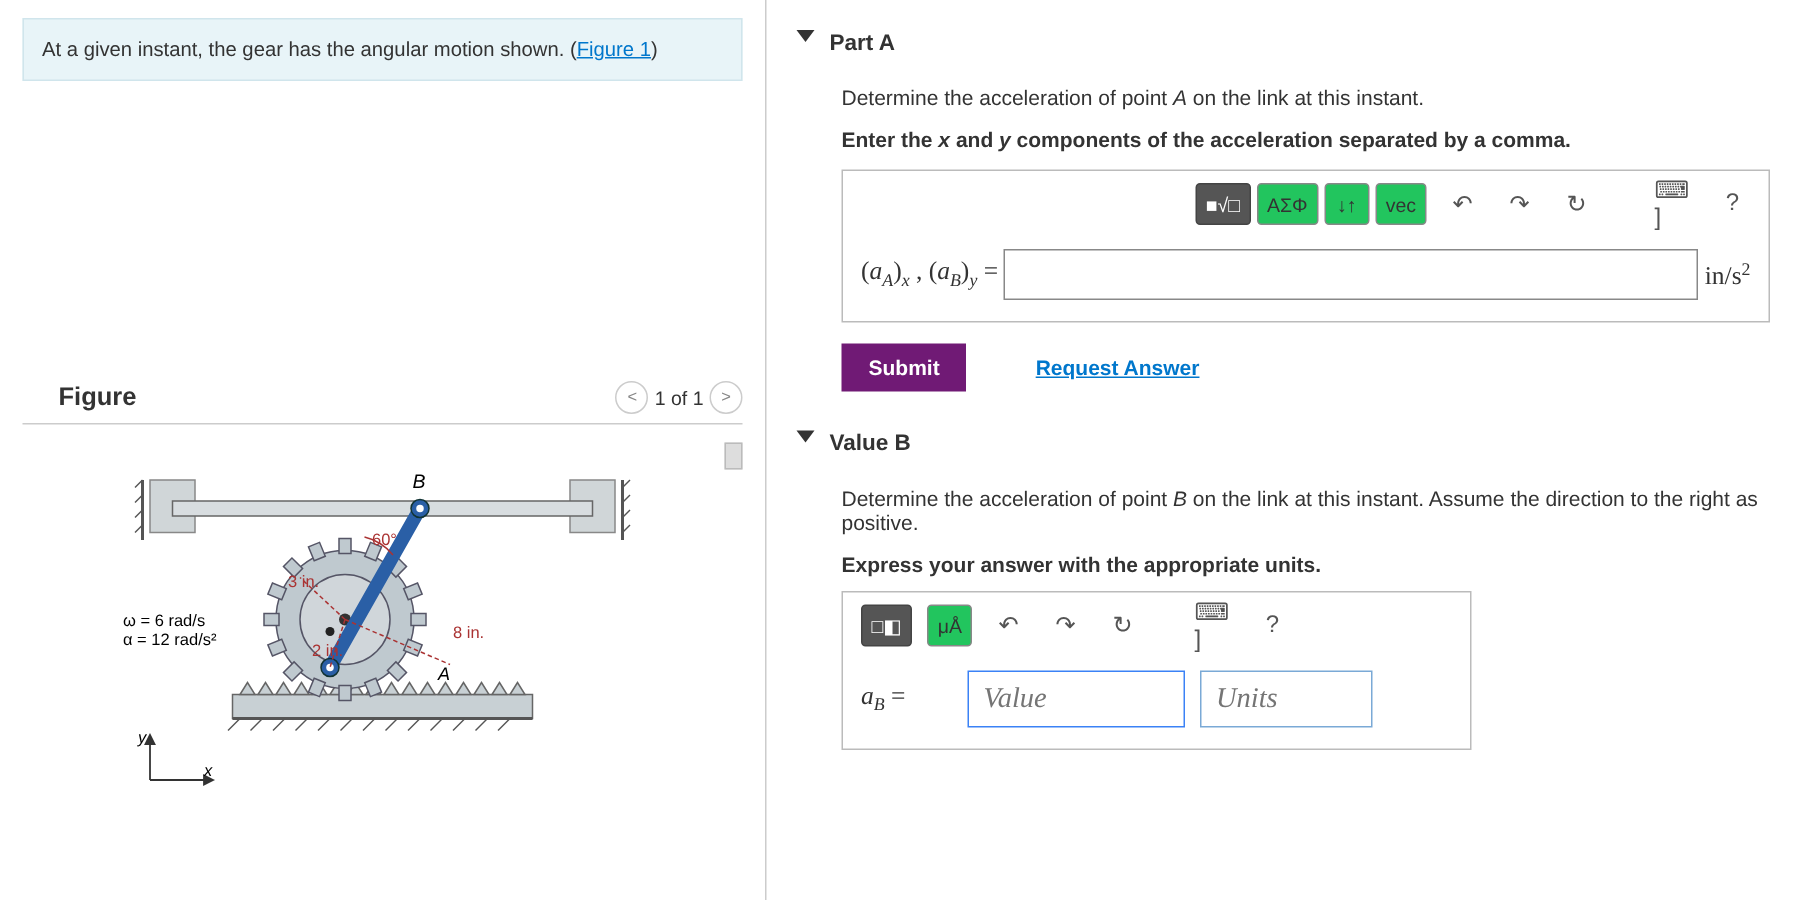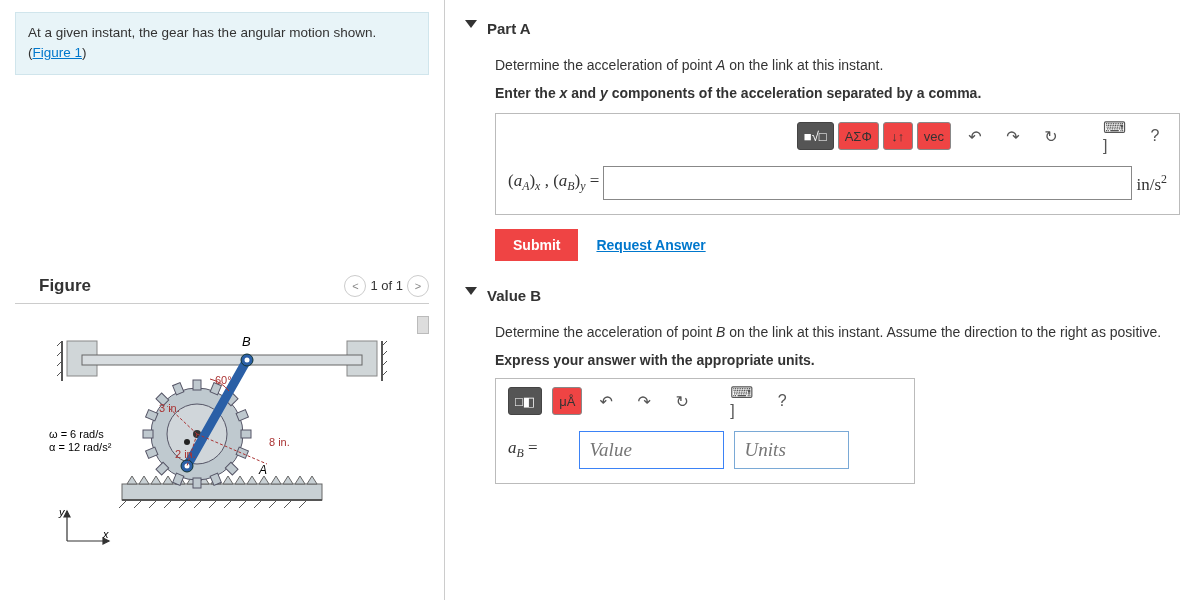--- a/index.html
+++ b/index.html
@@ -1,18 +1,18 @@
 <!DOCTYPE html>
 <html><head>
 <meta charset="utf-8">
 <style>
   * { box-sizing: border-box; margin: 0; padding: 0; }
   body { font-family: Arial, Helvetica, sans-serif; font-size: 14px; color: #333; background: #fff; }
   .page { display: flex; width: 1200px; height: 600px; }
-  .left-col { width: 445px; border-right: 1px solid #ccc; padding: 12px 15px; position: relative; }
+  .left-col { width: 511px; border-right: 1px solid #ccc; padding: 12px 15px; position: relative; }
   .right-col { flex: 1; padding: 12px 20px; overflow: hidden;}
   
   .intro-box { background: #e8f4f8; border: 1px solid #d0e5ec; padding: 10px 12px; font-size: 13.5px; line-height: 1.5; }
   .intro-box a { color: #0077cc; text-decoration: underline; }
   
   .figure-header { display: flex; justify-content: space-between; align-items: center; margin-top: 200px; padding-bottom: 6px; border-bottom: 1px solid #ccc; }
   .figure-header h3 { font-size: 17px; font-weight: bold; margin-left: 24px; }
   .pager { display: flex; align-items: center; gap: 4px; font-size: 13px; }
   .pager-btn { width: 22px; height: 22px; border: 1px solid #ccc; border-radius: 50%; display:flex; align-items:center; justify-content:center; color:#888; cursor:pointer; font-size:11px;}
   
@@ -22,33 +22,33 @@
   .part-header { display:flex; align-items:flex-start; gap:10px; padding: 8px 0; }
   .triangle-down { width:0; height:0; border-left:6px solid transparent; border-right:6px solid transparent; border-top:8px solid #333; }
   .part-header h3 { font-size: 15px; font-weight: bold; }
   
   .prompt-text { font-size: 14px; margin: 12px 0 6px 30px; }
   .prompt-text.bold { font-weight: bold; }
   
   .answer-box { border: 1px solid #bbb; margin-left: 30px; margin-top: 12px; }
   .toolbar { display:flex; align-items:center; gap:10px; padding: 8px 10px; justify-content:flex-end;}
   .tb-group { display:flex; gap:4px; }
-  .tb-btn { height: 28px; min-width: 30px; padding: 0 6px; border: 1px solid #888; border-radius: 3px; background: #ef4444; display:flex; align-items:center; justify-content:center; font-size:13px; cursor:pointer;}
+  .tb-btn { height: 28px; min-width: 30px; padding: 0 6px; border: 1px solid #888; border-radius: 3px; background: #22c55e; display:flex; align-items:center; justify-content:center; font-size:13px; cursor:pointer;}
   .tb-btn.pressed { background:#555; color:#fff; border-color:#444;}
   .tb-icon { height:28px; width:28px; display:flex; align-items:center; justify-content:center; cursor:pointer; color:#555; font-size:16px;}
   .spacer-flex { flex:1; }
   
   .input-row { display:flex; align-items:center; padding: 8px 12px 14px 12px; gap:4px;}
   .lhs { font-family: 'Times New Roman', serif; font-size: 17px; }
   .answer-input { flex:1; height: 34px; border: 1px solid #888; padding: 4px 6px; font-size:15px;}
   .unit-label { font-family: 'Times New Roman', serif; font-size: 17px; }
   
   .submit-row { margin: 14px 0 18px 30px; display:flex; align-items:center; gap: 18px;}
-  .submit-btn { background: #ef4444; color:#fff; border:none; padding: 8px 18px; font-size:14px; font-weight:bold; cursor:pointer;}
-  .req-link { color:#0077cc; text-decoration:underline; font-weight:bold; font-size:14px; cursor:pointer;}
+  .submit-btn { background: #701a75; color:#fff; border:none; padding: 8px 18px; font-size:14px; font-weight:bold; cursor:pointer;}
+  .req-link { color:#0077cc; text-decoration:underline; font-weight:bold; font-size:14px; cursor:pointer;margin-left:28px;}
   
   .partB-toolbar { display:flex; align-items:center; gap:10px; padding:8px 12px; }
   .partB-inputrow { display:flex; align-items:center; gap:10px; padding: 8px 12px 14px 12px;}
   .val-input { width: 145px; height: 38px; border: 1px solid #3b82f6; padding: 4px 10px; font-family:'Times New Roman', serif; font-size:19px; font-style:italic; color:#888;margin-left:31px;}
   .unit-input { width: 115px; height: 38px; border: 1px solid #7aa9d6; padding: 4px 10px; font-family:'Times New Roman', serif; font-size:19px; font-style:italic; color:#c2410c;}
   .answer-box-b { border:1px solid #bbb; margin-left:30px; margin-top:10px; width: 420px;}
   
   sup { font-size: 0.7em; }
   sub { font-size: 0.7em; }
   

